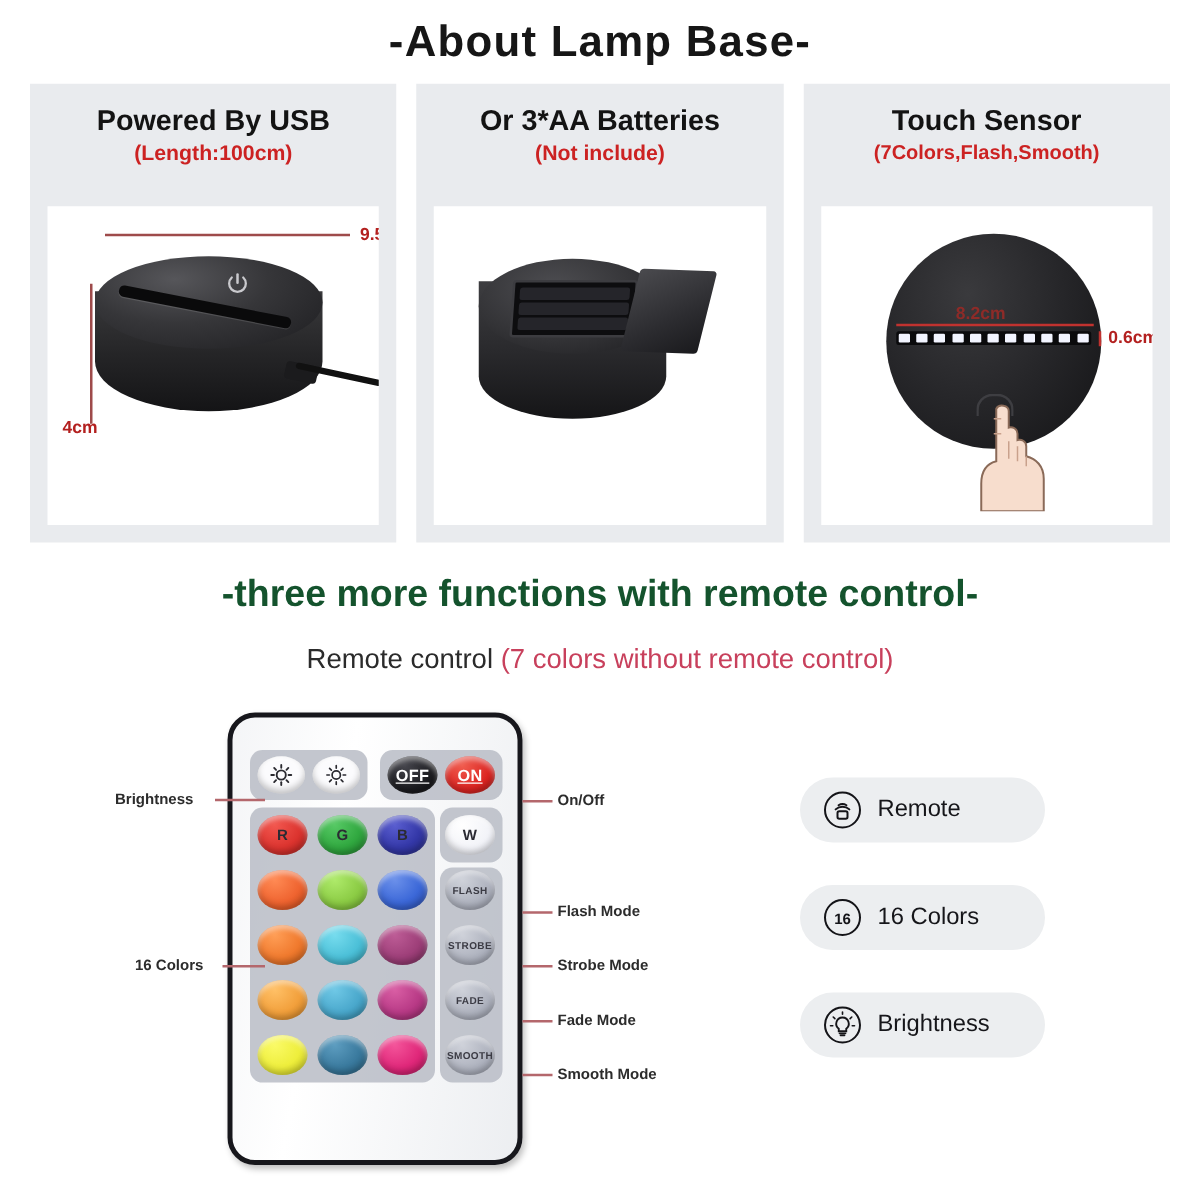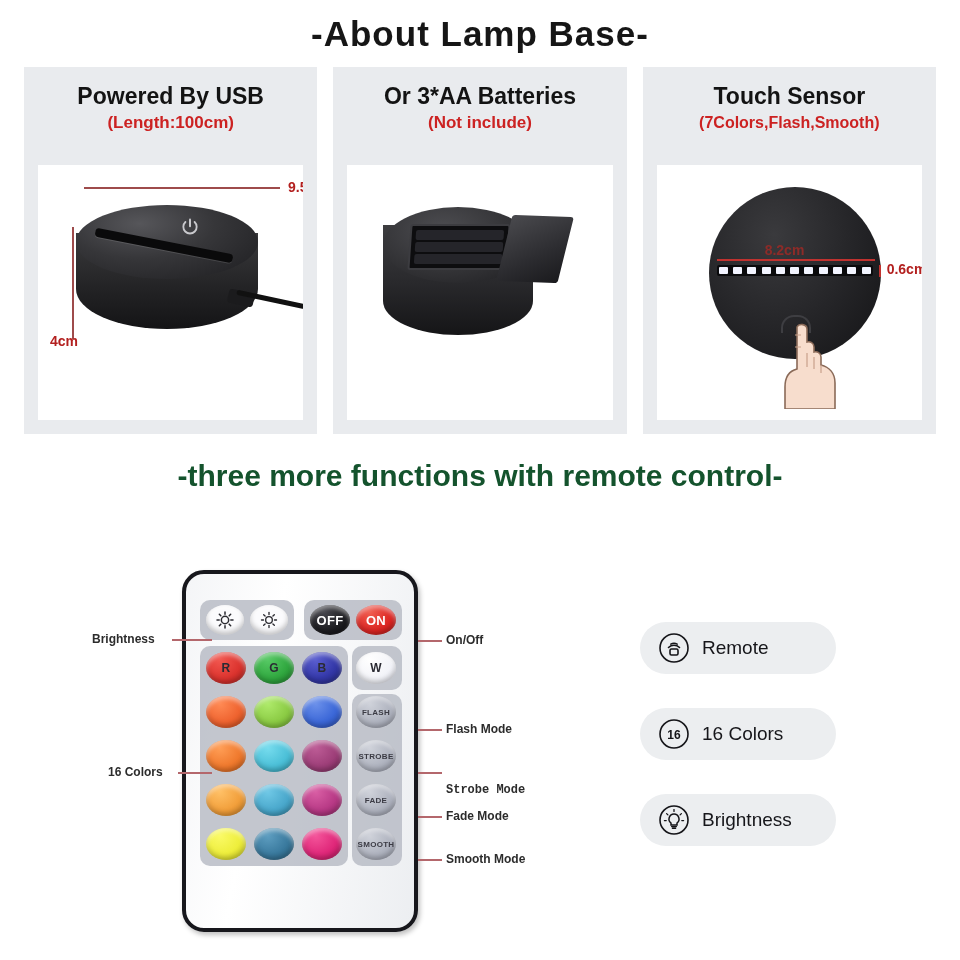--- a/index.html
+++ b/index.html
@@ -111,21 +111,21 @@
   .pad-top{left:14px;top:26px;width:94px;height:40px;}
   .pad-onoff{left:118px;top:26px;width:98px;height:40px;}
   .pad-grid{left:14px;top:72px;width:148px;height:220px;}
   .pad-w{left:166px;top:72px;width:50px;height:44px;}
   .pad-modes{left:166px;top:120px;width:50px;height:172px;}
 
   .btn{position:absolute;border-radius:50%;box-shadow:inset 0 -3px 5px rgba(0,0,0,.22), inset 0 3px 4px rgba(255,255,255,.5);}
   .btn-lbl{position:absolute;inset:0;display:flex;align-items:center;justify-content:center;
            font-size:12px;font-weight:700;color:#2b2b33;letter-spacing:.3px;}
   .btn-lbl.small{font-size:8px;color:#3b3b44;}
-  .btn-lbl.white{color:#ffffff;font-size:13px;}
+  .btn-lbl.white{color:#ffffff;font-size:13px;text-decoration:underline;}
 
   
   .callout{position:absolute;font-size:12px;font-weight:600;color:#2c2c2c;white-space:nowrap;}
   .lead{position:absolute;height:1.5px;background:#b4676c;}
 
   
   .pills{position:absolute;left:640px;top:622px;width:196px;}
   .pill{
     width:196px;height:52px;background:#eceef0;border-radius:26px;margin-bottom:34px;
     display:flex;align-items:center;padding-left:18px;box-sizing:border-box;
@@ -217,20 +217,23 @@
             <path d="M36 36 L36 50 M43 40 L43 52 M50 48 L50 56" stroke="#c9a18c" stroke-width="1.2" fill="none"></path>
             <path d="M24 18 L30 18 M24 30 L30 30" stroke="#c9a18c" stroke-width="1.1" fill="none"></path>
           </svg>
         </div>
       </div>
     </div>
 
   </div>
 
   <div class="sec-title">-three more functions with remote control-</div>
+  <div class="sec-sub">
+    <span>Remote control </span><span class="pink">(7 colors without remote control)</span>
+  </div>
 
   <div class="remote">
 
     <div class="pad pad-top"></div>
     <div class="pad pad-onoff"></div>
     <div class="pad pad-grid"></div>
     <div class="pad pad-w"></div>
     <div class="pad pad-modes"></div>
 
     <div class="btn" style="left:20px;top:31px;width:38px;height:30px;background:#fbfbfd;">
@@ -321,21 +324,21 @@
   <div class="callout" style="left:108px;top:765px;">16 Colors</div>
   <div class="lead" style="left:178px;top:772px;width:34px;"></div>
 
   <div class="lead" style="left:418px;top:640px;width:24px;"></div>
   <div class="callout" style="left:446px;top:633px;">On/Off</div>
 
   <div class="lead" style="left:418px;top:729px;width:24px;"></div>
   <div class="callout" style="left:446px;top:722px;">Flash Mode</div>
 
   <div class="lead" style="left:418px;top:772px;width:24px;"></div>
-  <div class="callout" style="left:446px;top:783px;font-family:Liberation Mono, monospace;">Strobe Mode</div>
+  <div class="callout" style="left:446px;top:765px;">Strobe Mode</div>
 
   <div class="lead" style="left:418px;top:816px;width:24px;"></div>
   <div class="callout" style="left:446px;top:809px;">Fade Mode</div>
 
   <div class="lead" style="left:418px;top:859px;width:24px;"></div>
   <div class="callout" style="left:446px;top:852px;">Smooth Mode</div>
 
   <div class="pills">
 
     <div class="pill">

